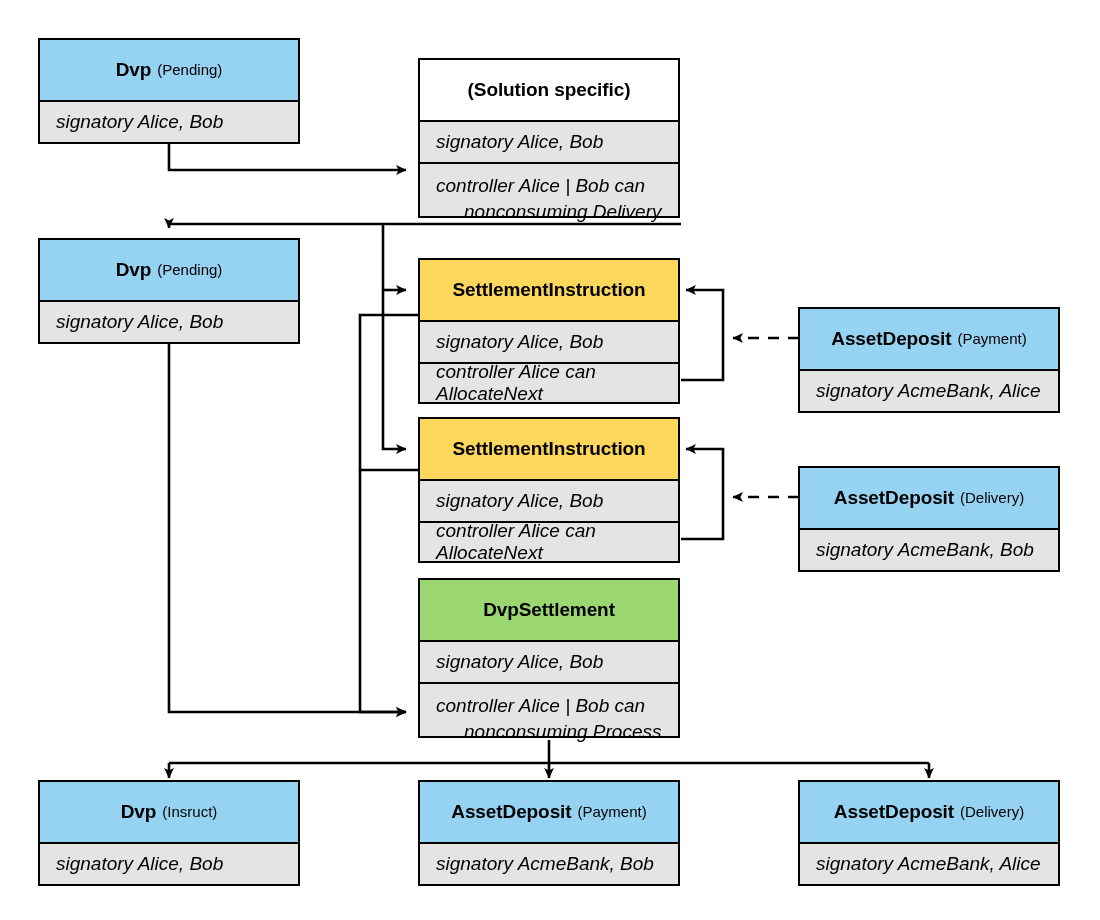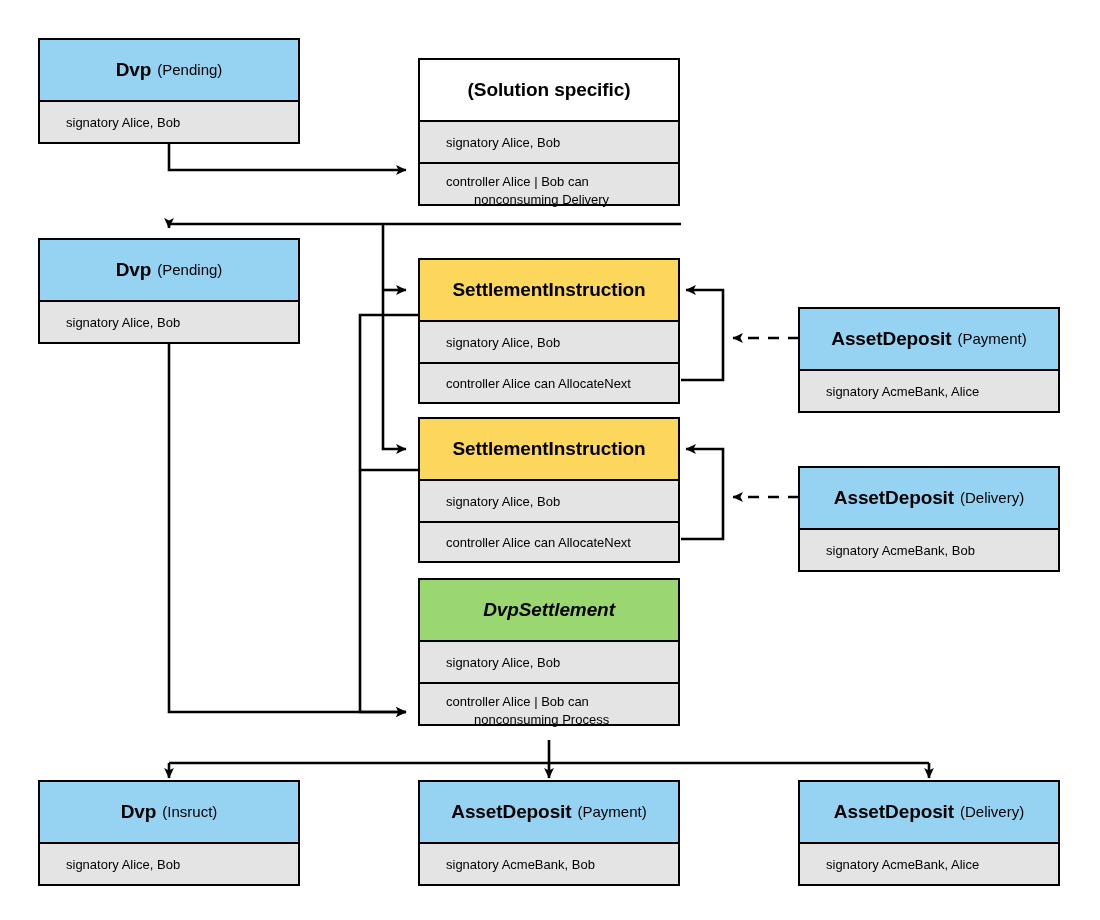--- a/index.html
+++ b/index.html
@@ -55,38 +55,39 @@
   .node-header .tqual {
     font-size: 15px;
     color: #000000;
     margin-left: 6px;
   }
   .node-header.solution .tname {
     font-size: 19px;
   }
   .hdr-blue  { background: #96d2f2; }
   .hdr-yellow{ background: #fcd75b; }
-  .hdr-green { background: #9bd770; font-style: italic; }
+  .hdr-green { background: #9bd770; }
   .hdr-white { background: #ffffff; }
 
   .node-row {
     box-sizing: border-box;
     background: #e4e4e4;
-    font-size: 13px;
+    font-size: 19px;
     color: #000000;
-    padding: 0 26px;
+    padding: 0 16px;
     display: flex;
     align-items: center;
     height: 40px;
+    font-style: italic;
   }
   .node-row + .node-row {
     border-top: 2px solid #000000;
   }
   .node-row.two-line {
-    height: 42px;
+    height: 54px;
     display: block;
     padding-top: 9px;
     line-height: 1.35;
   }
   .node-row.two-line .l2 {
     display: block;
     padding-left: 28px;
   }
 </style>
 </head>

